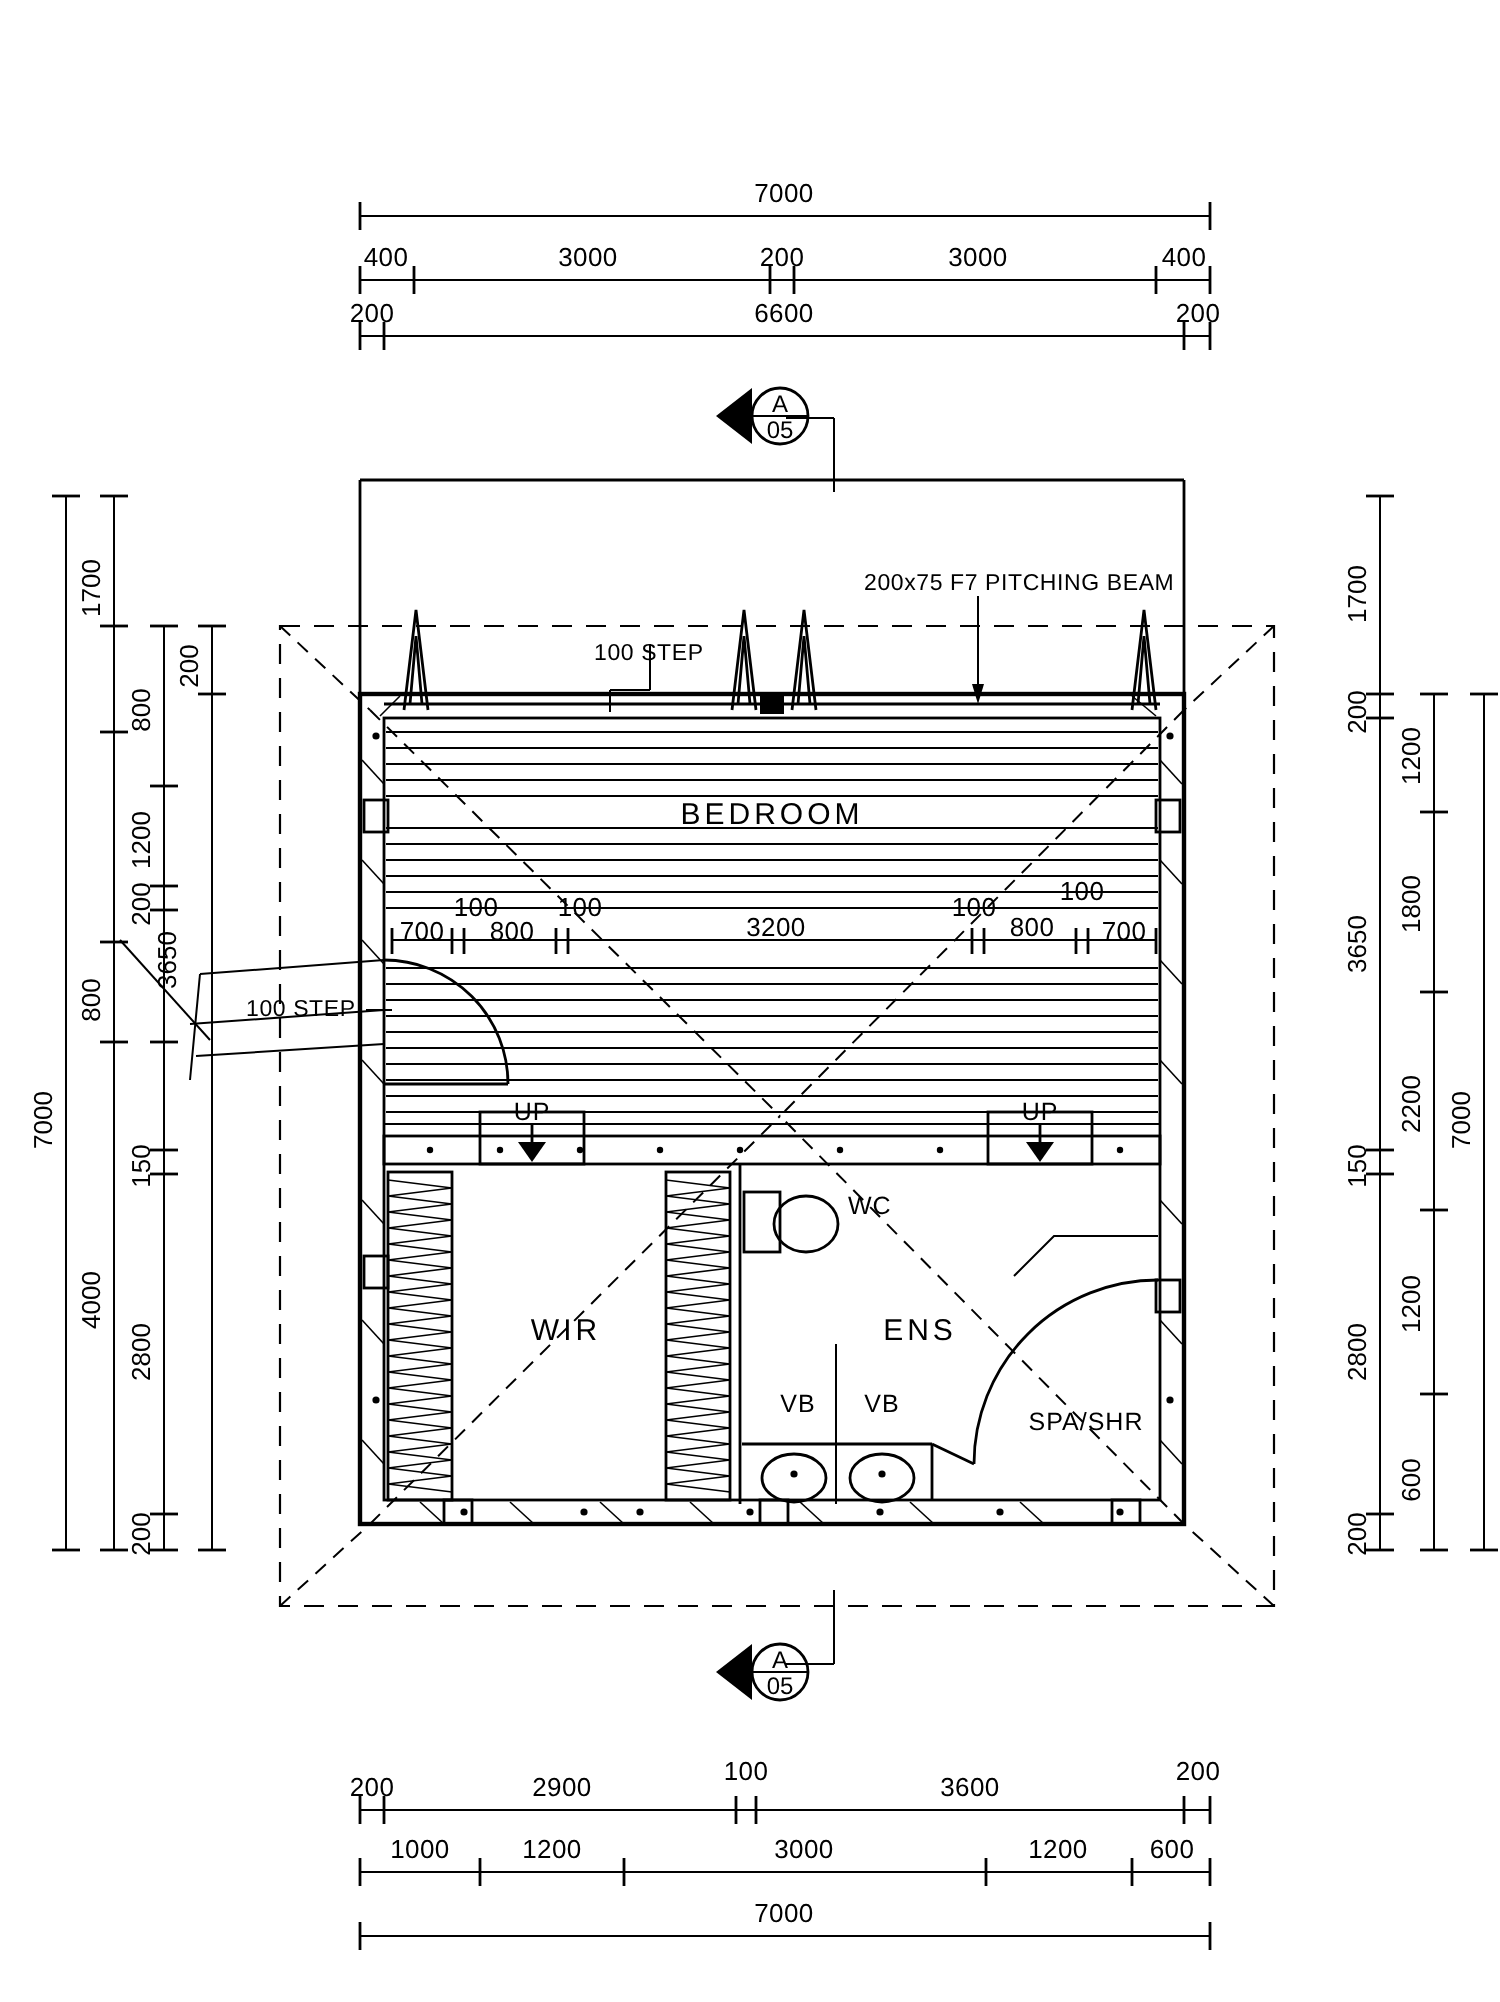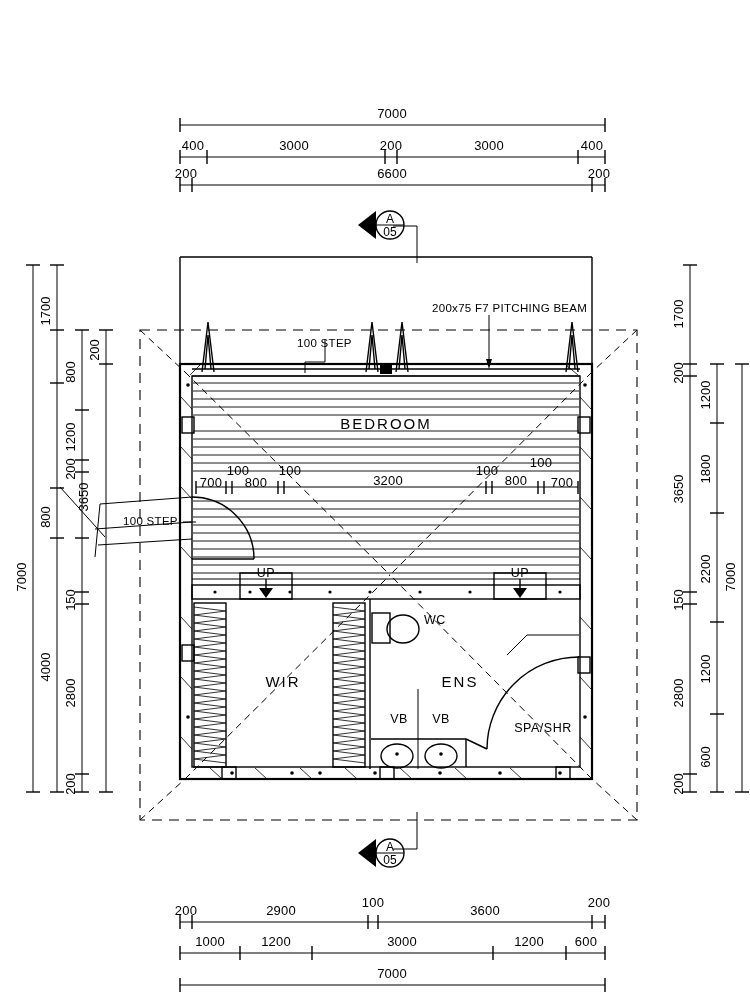--- a/index.html
+++ b/index.html
@@ -1,19 +1,19 @@
 <!DOCTYPE html>
 <html><head>
 <meta charset="utf-8">
 <title>Architectural Floor Plan</title>
 <style>
   html,body{margin:0;padding:0;background:#ffffff;}
   body{width:750px;height:1001px;position:relative;overflow:hidden;
        font-family:"Liberation Sans","DejaVu Sans",sans-serif;color:#000;}
-  #plan-root{position:absolute;left:0;top:17px;width:750px;height:985px;}
+  #plan-root{position:absolute;left:0;top:0;width:750px;height:985px;}
   svg{position:absolute;left:0;top:0;}
   text{font-family:"Liberation Sans","DejaVu Sans",sans-serif;fill:#000;}
   .dim{font-size:13px;letter-spacing:.2px;}
   .dimv{font-size:13px;}
   .room{font-size:15px;letter-spacing:2px;}
   .note{font-size:11.5px;letter-spacing:.3px;}
   .fix{font-size:12.5px;letter-spacing:.5px;}
   .mark{font-size:12px;}
   .ln{stroke:#000;fill:none;}
   .thin{stroke-width:1;}

